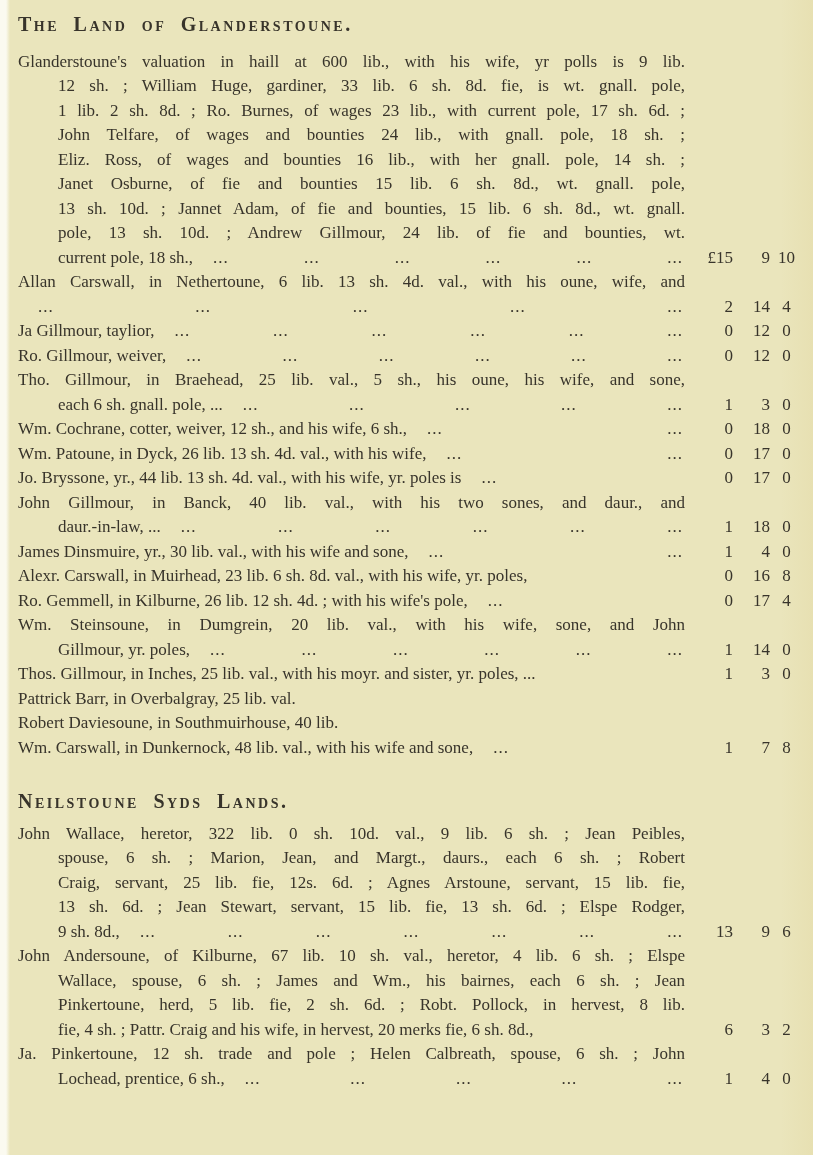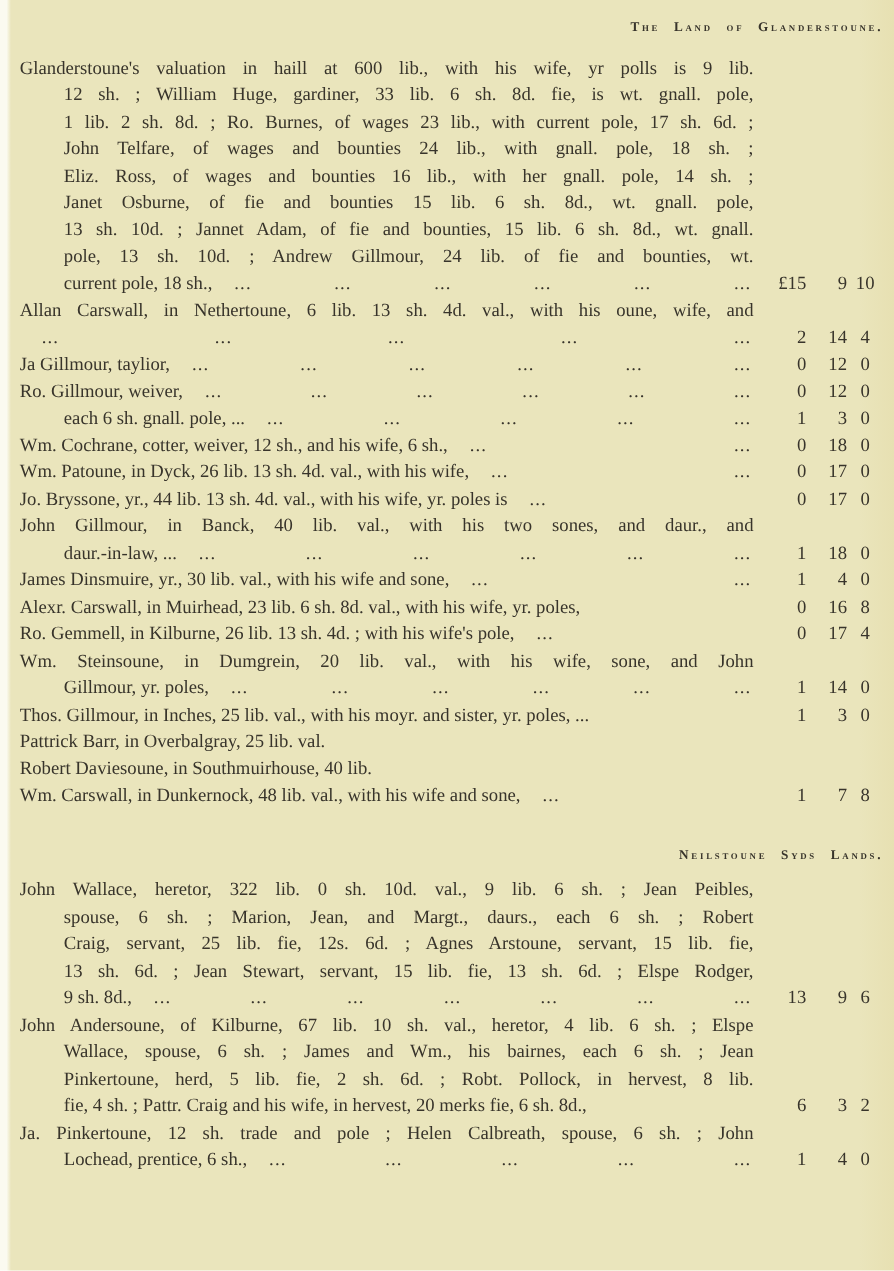--- a/index.html
+++ b/index.html
@@ -18,26 +18,26 @@
   }
   .content{
     position:relative;
     box-sizing:border-box;
     padding:12px 10px 0 18px;
     font-size:17px;
     line-height:24.5px;
   }
   .section-heading{
     margin:0;
-    font-size:12px;
+    font-size:20px;
     font-weight:600;
     font-variant:small-caps;
     letter-spacing:2.5px;
     word-spacing:7px;
-    text-align:right;
+    text-align:left;
     line-height:24.5px;
   }
   .heading-1{margin-bottom:13px;}
   .heading-2{margin-top:29px;margin-bottom:8px;}
   .line{display:flex;align-items:baseline;}
   .lt{white-space:pre;}
   .ind1{margin-left:40px;}
   
   .jline .lt{
     display:block;
@@ -162,20 +162,24 @@
             <span class="dotgrp">...</span>
             <span class="dotgrp">...</span>
             <span class="dotgrp">...</span>
           </span>
           <span class="amt-group">
             <span class="amt amt-l">0</span>
             <span class="amt amt-s">12</span>
             <span class="amt amt-d">0</span>
           </span>
         </div>
+        <div class="line jline">
+          <span class="lt">Tho. Gillmour, in Braehead, 25 lib. val., 5 sh., his oune, his wife, and sone,</span>
+          <span class="spacer-amt"></span>
+        </div>
         <div class="line">
           <span class="lt ind1">each 6 sh. gnall. pole, ...</span>
           <span class="leaders">
             <span class="dotgrp">...</span>
             <span class="dotgrp">...</span>
             <span class="dotgrp">...</span>
             <span class="dotgrp">...</span>
             <span class="dotgrp">...</span>
           </span>
           <span class="amt-group">
@@ -254,21 +258,21 @@
         <div class="line">
           <span class="lt">Alexr. Carswall, in Muirhead, 23 lib. 6 sh. 8d. val., with his wife, yr. poles,</span>
           <span class="leaders"></span>
           <span class="amt-group">
             <span class="amt amt-l">0</span>
             <span class="amt amt-s">16</span>
             <span class="amt amt-d">8</span>
           </span>
         </div>
         <div class="line">
-          <span class="lt">Ro. Gemmell, in Kilburne, 26 lib. 13 sh. 4d. ; with his wife's pole,</span>
+          <span class="lt">Ro. Gemmell, in Kilburne, 26 lib. 12 sh. 4d. ; with his wife's pole,</span>
           <span class="leaders">
             <span class="dotgrp">...</span>
           </span>
           <span class="amt-group">
             <span class="amt amt-l">0</span>
             <span class="amt amt-s">17</span>
             <span class="amt amt-d">4</span>
           </span>
         </div>
         <div class="line jline">

